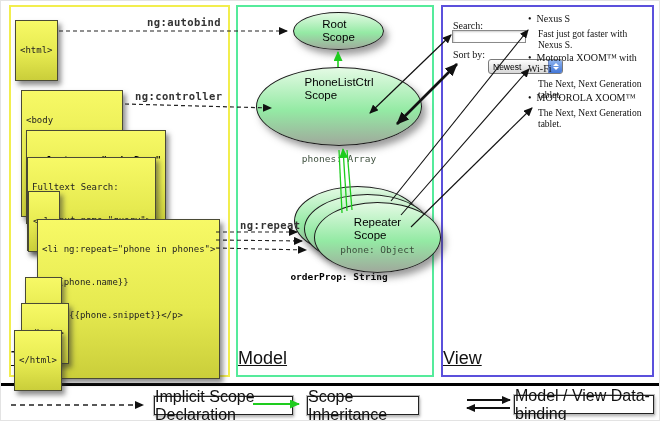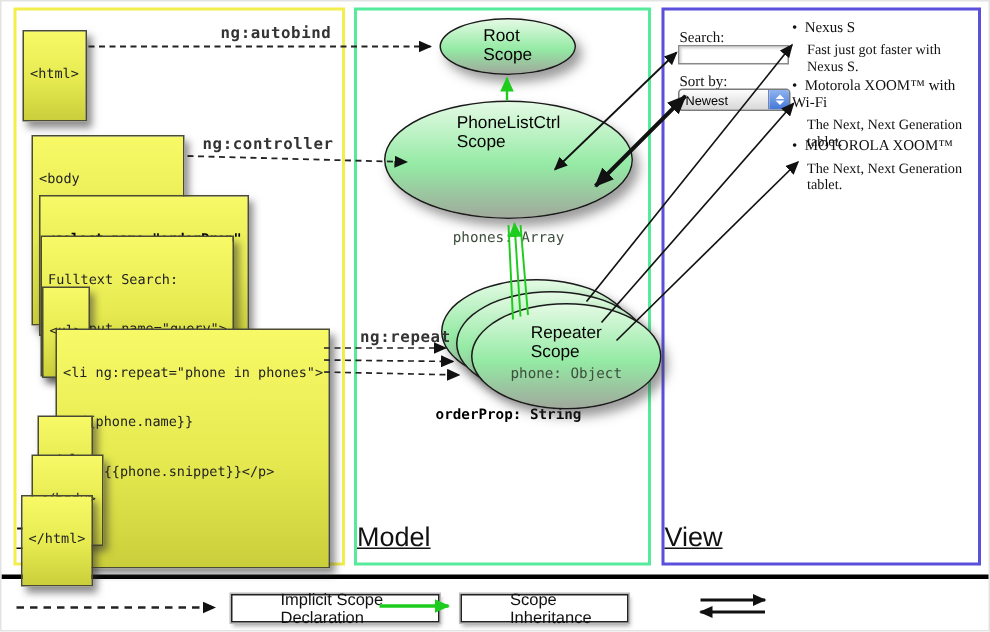--- a/index.html
+++ b/index.html
@@ -35,39 +35,39 @@
   .ellipse .title { font-size:11.5px; color:#000; text-align:left; line-height:13px; }
   .ellipse .prop  { font-family:"DejaVu Sans Mono","Liberation Mono",monospace;
                     font-size:9.5px; line-height:11px; color:#3d4f3d; text-align:center; }
   .ellipse .prop.bold { font-weight:bold; color:#000; }
 
   
   .v-label { position:absolute; font-family:"Liberation Serif", serif; font-size:10px; color:#111; }
   .v-input { position:absolute; width:74px; height:13px; border:1px solid #8a8a8a; background:#fff;
              box-shadow:inset 1px 1px 2px rgba(0,0,0,.2); font-size:9px; padding:0 2px; }
   .v-select { position:absolute; width:75px; height:15px; border:1px solid #7a7a7a; border-radius:3px;
-              background:linear-gradient(180deg,#fdfdfd,#d8d8d8); display:flex; align-items:center; }
+              background:linear-gradient(180deg,#fdfdfd,#d8d8d8); display:flex; align-items:center;margin-left:36px; }
   .v-select .sel-text { flex:1; font-size:8.5px; padding-left:4px; color:#000; }
   .v-select .sel-btn { width:14px; height:100%; border-left:1px solid #6b86c4; border-radius:0 2px 2px 0;
                        background:linear-gradient(180deg,#8fb4ef 0%,#4377d8 100%);
                        display:flex; flex-direction:column; align-items:center; justify-content:center; }
   .v-select .tri-up { width:0; height:0; border-left:3px solid transparent; border-right:3px solid transparent;
                       border-bottom:3px solid #fff; margin-bottom:1px; }
   .v-select .tri-dn { width:0; height:0; border-left:3px solid transparent; border-right:3px solid transparent;
                       border-top:3px solid #fff; }
   .v-item { position:absolute; left:527px; width:122px; font-family:"Liberation Serif", serif; color:#111; }
   .v-item .name-line { font-size:10px; }
   .v-item .bullet { margin-right:5px; }
   .v-item .desc { font-size:9.5px; margin-top:5px; padding-left:10px; line-height:11px; }
 
   
   .divider { position:absolute; left:0; top:382px; width:660px; height:3px; background:#000; }
   .legend-box { position:absolute; background:#fff; border:1px solid #222;
                 box-shadow:0 0 0 1px #bbb, 1px 2px 3px rgba(0,0,0,.35);
-                font-size:11px; color:#111; display:flex; align-items:center; justify-content:center;padding-left:32px; }
+                font-size:16px; color:#111; display:flex; align-items:center; justify-content:center; }
 
   
   .overlay { position:absolute; left:0; top:0; width:660px; height:421px; z-index:5; pointer-events:none; }
 </style>
 </head>
 <body>
 
 <div class="stage">
 
   <div class="panel panel-template">
@@ -174,20 +174,21 @@
     <div class="desc">The Next, Next Generation tablet.</div>
   </div>
   <div class="v-item" style="top:91px;">
     <div class="name-line"><span class="bullet">•</span><span>MOTOROLA XOOM™</span></div>
     <div class="desc">The Next, Next Generation tablet.</div>
   </div>
 
   <div class="divider"></div>
   <div class="legend-box" style="left:153px;top:395px;width:139px;height:19px;">Implicit Scope Declaration</div>
   <div class="legend-box" style="left:306px;top:395px;width:112px;height:19px;">Scope Inheritance</div>
+  <div class="legend-box" style="left:513px;top:394px;width:140px;height:19px;">Model / View Data-binding</div>
 
   <svg class="overlay">
     <defs>
       <marker id="mkB" markerUnits="userSpaceOnUse" markerWidth="9" markerHeight="8" refX="8" refY="4" orient="auto-start-reverse">
         <path d="M0,0 L9,4 L0,8 z" fill="#111"></path>
       </marker>
       <marker id="mkBL" markerUnits="userSpaceOnUse" markerWidth="13" markerHeight="11" refX="12" refY="5.5" orient="auto-start-reverse">
         <path d="M0,0 L13,5.5 L0,11 z" fill="#111"></path>
       </marker>
       <marker id="mkG" markerUnits="userSpaceOnUse" markerWidth="10" markerHeight="9" refX="9" refY="4.5" orient="auto-start-reverse">

